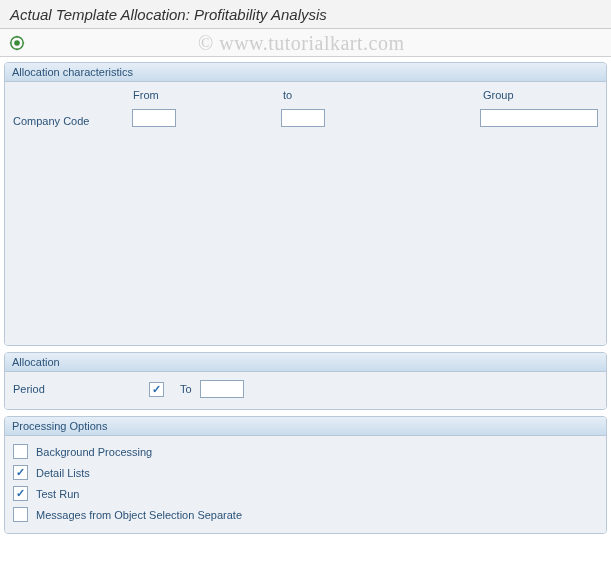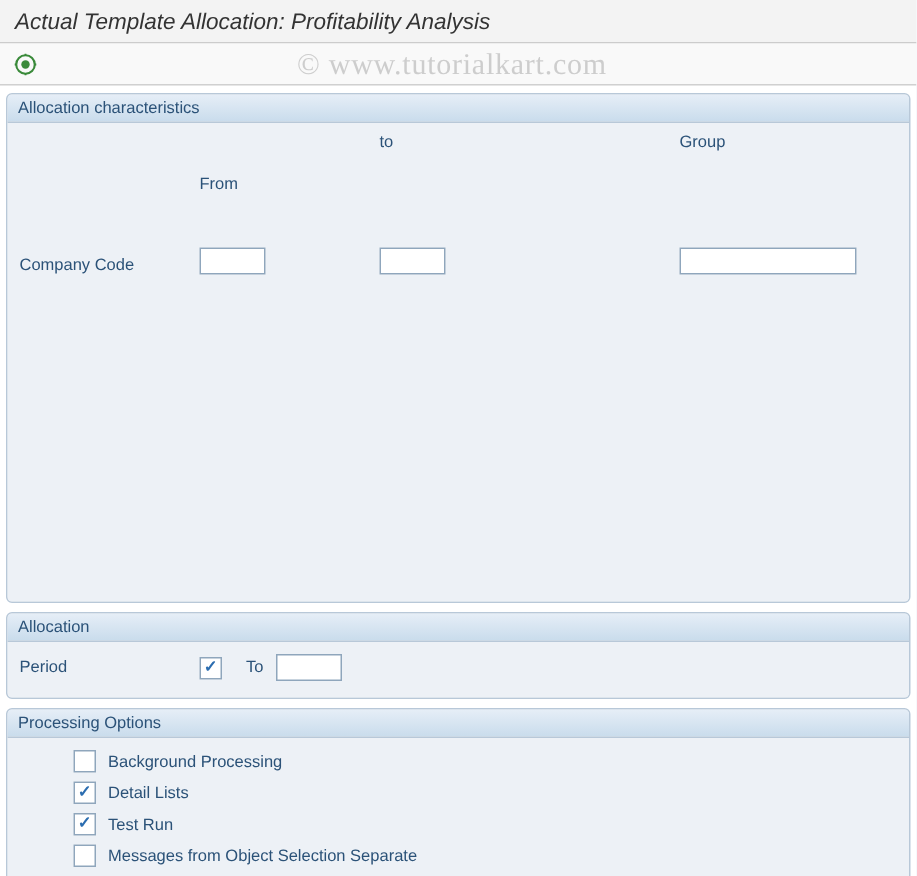--- a/index.html
+++ b/index.html
@@ -56,21 +56,21 @@
     }
     .panel-body {
       padding: 5px 8px 8px;
       background: #edf1f6;
     }
     .sel-header-row {
       display: flex;
       padding: 2px 0 6px 0;
     }
     .sel-label-col { width: 120px; }
-    .sel-from-col { width: 120px; margin-top: 28px; }
+    .sel-from-col { width: 150px; }
     .sel-to-col { width: 180px; }
     .sel-group-col { flex: 1; margin-left: 20px; }
     .sel-row {
       display: flex;
       align-items: flex-end;
       padding: 2px 0;
     }
     .label { color: #2b5278; }
     .txt {
       border: 1px solid #8fa6bc;
@@ -82,21 +82,21 @@
     .w-s { width: 44px; }
     .w-l { width: 118px; }
     .sel-body-space {
       height: 208px;
     }
     .param-row {
       display: flex;
       align-items: center;
       padding: 3px 0;
     }
-    .param-label { width: 120px; color: #2b5278; }
+    .param-label { width: 136px; color: #2b5278; }
     .chk {
       width: 15px;
       height: 15px;
       border: 1px solid #8fa6bc;
       background: #fff;
       display: inline-flex;
       align-items: center;
       justify-content: center;
       margin-right: 8px;
       cursor: pointer;
@@ -106,21 +106,20 @@
       color: #2b6db0;
       font-size: 11px;
       font-weight: bold;
       line-height: 1;
     }
     .inline-label { color: #2b5278; margin: 0 8px; }
     .proc-row {
       display: flex;
       align-items: center;
       padding: 3px 0;
-      margin-left: 36px;
     }
     .proc-label { color: #2b5278; }
     .watermark {
       position: absolute;
       top: 32px;
       left: 198px;
       font-size: 20px;
       color: rgba(170,170,170,0.55);
       font-family: Georgia, serif;
       pointer-events: none;

